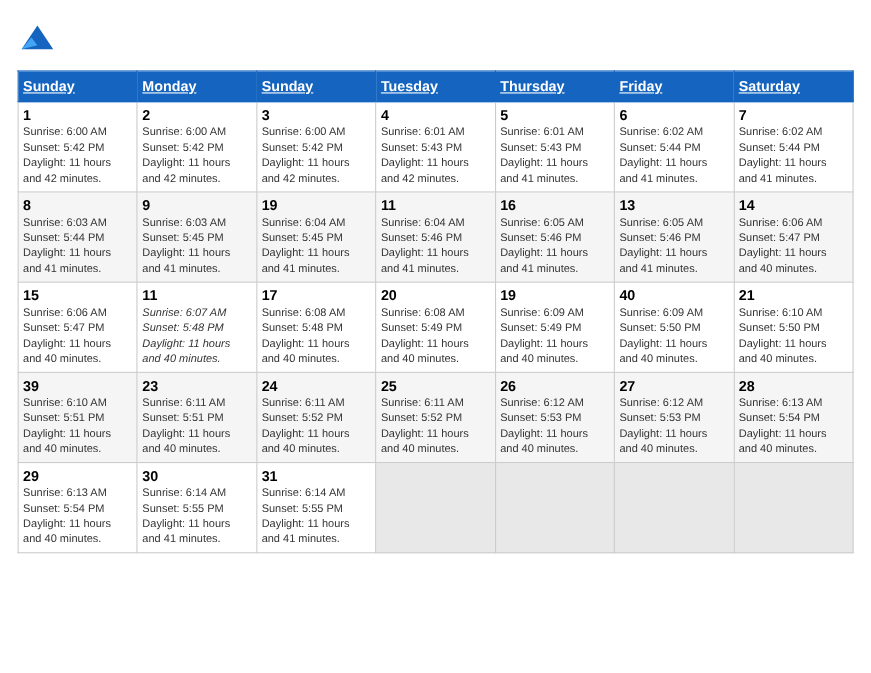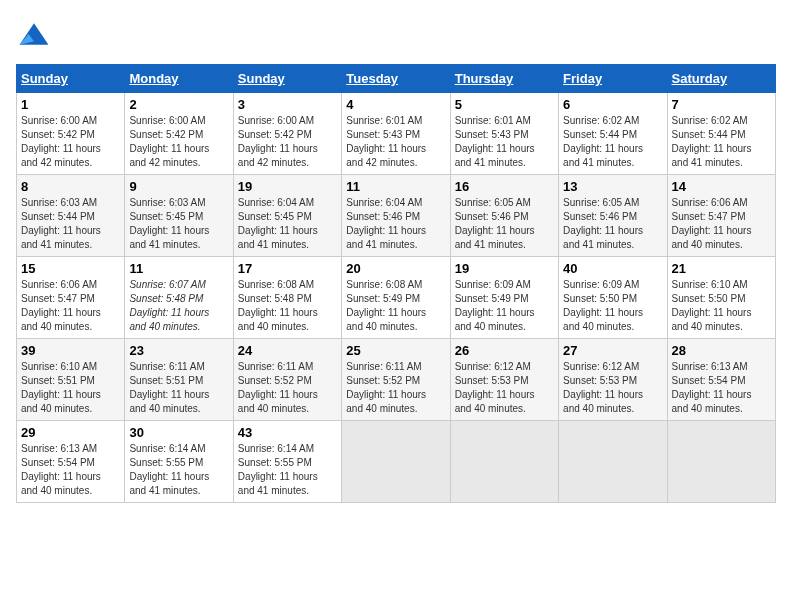--- a/index.html
+++ b/index.html
@@ -328,21 +328,21 @@
 and 40 minutes.</div>
         </td>
         <td>
           <span class="day-num">30</span>
           <div class="day-info" style="white-space: pre-line;">Sunrise: 6:14 AM
 Sunset: 5:55 PM
 Daylight: 11 hours
 and 41 minutes.</div>
         </td>
         <td>
-          <span class="day-num">43</span>
+          <span class="day-num">31</span>
           <div class="day-info" style="white-space: pre-line;">Sunrise: 6:14 AM
 Sunset: 5:55 PM
 Daylight: 11 hours
 and 41 minutes.</div>
         </td>
         <td class="empty-cell"></td>
         <td class="empty-cell"></td>
         <td class="empty-cell"></td>
         <td class="empty-cell"></td>
       </tr>

